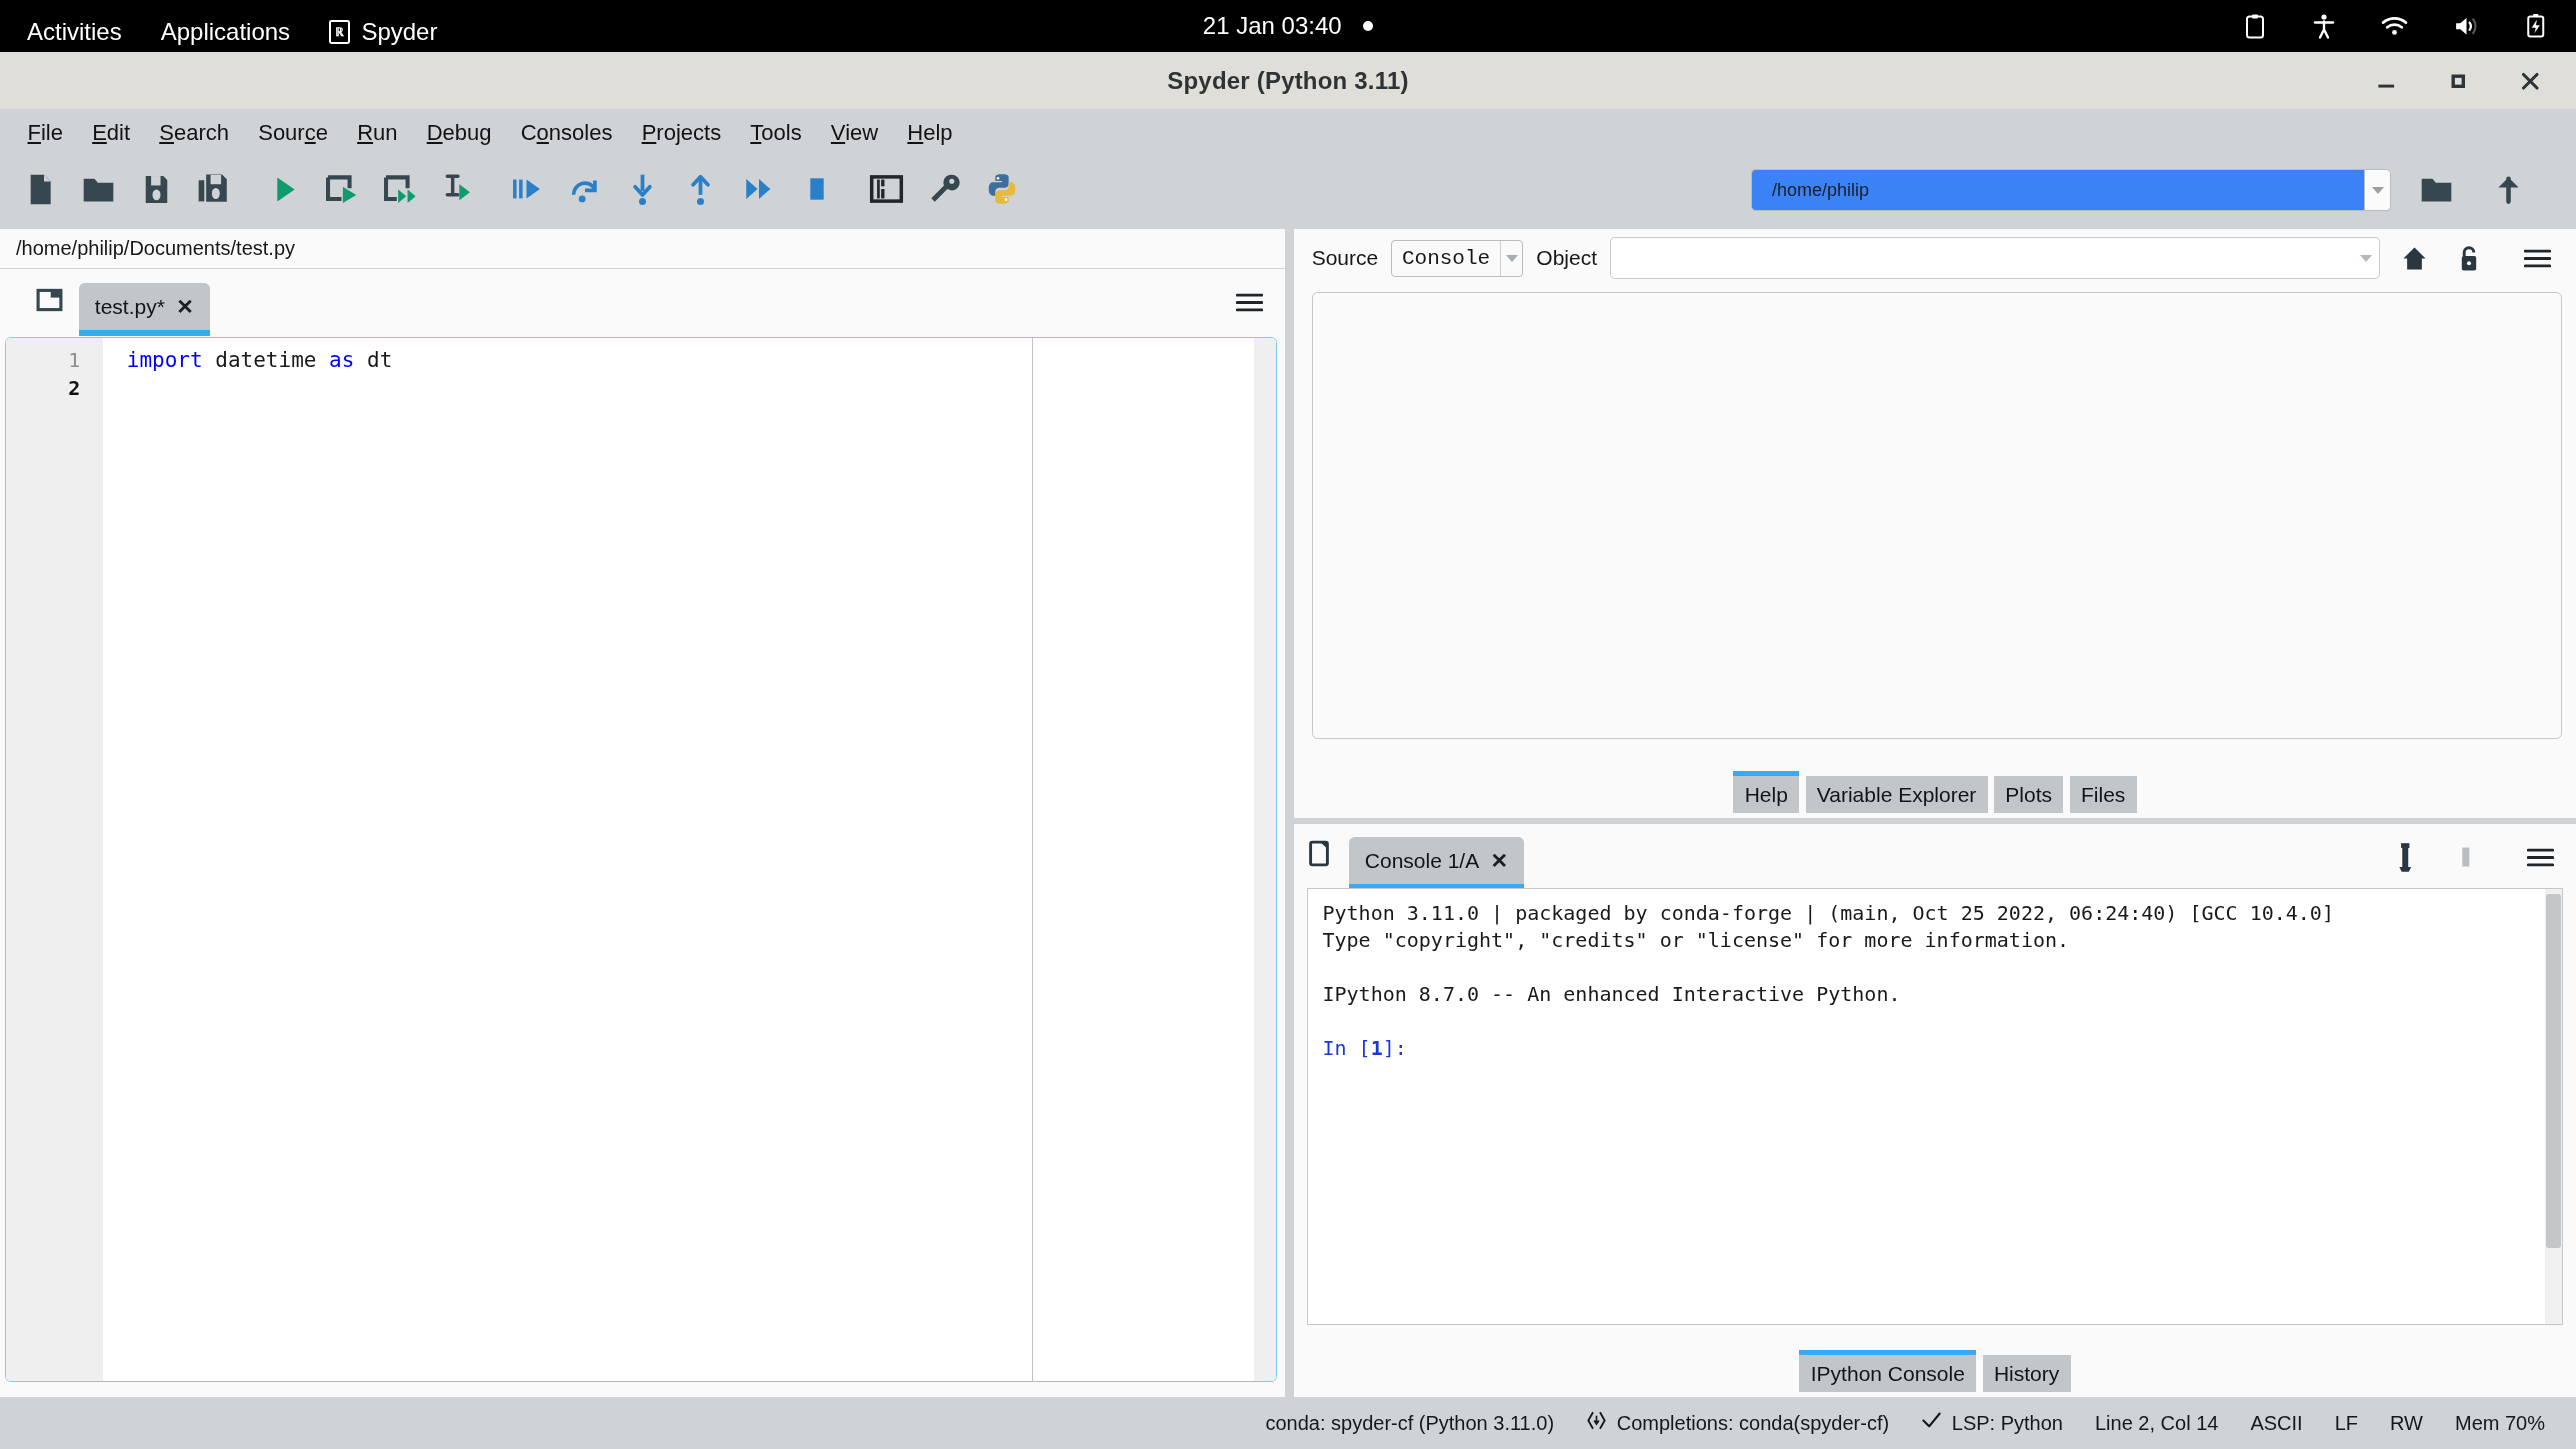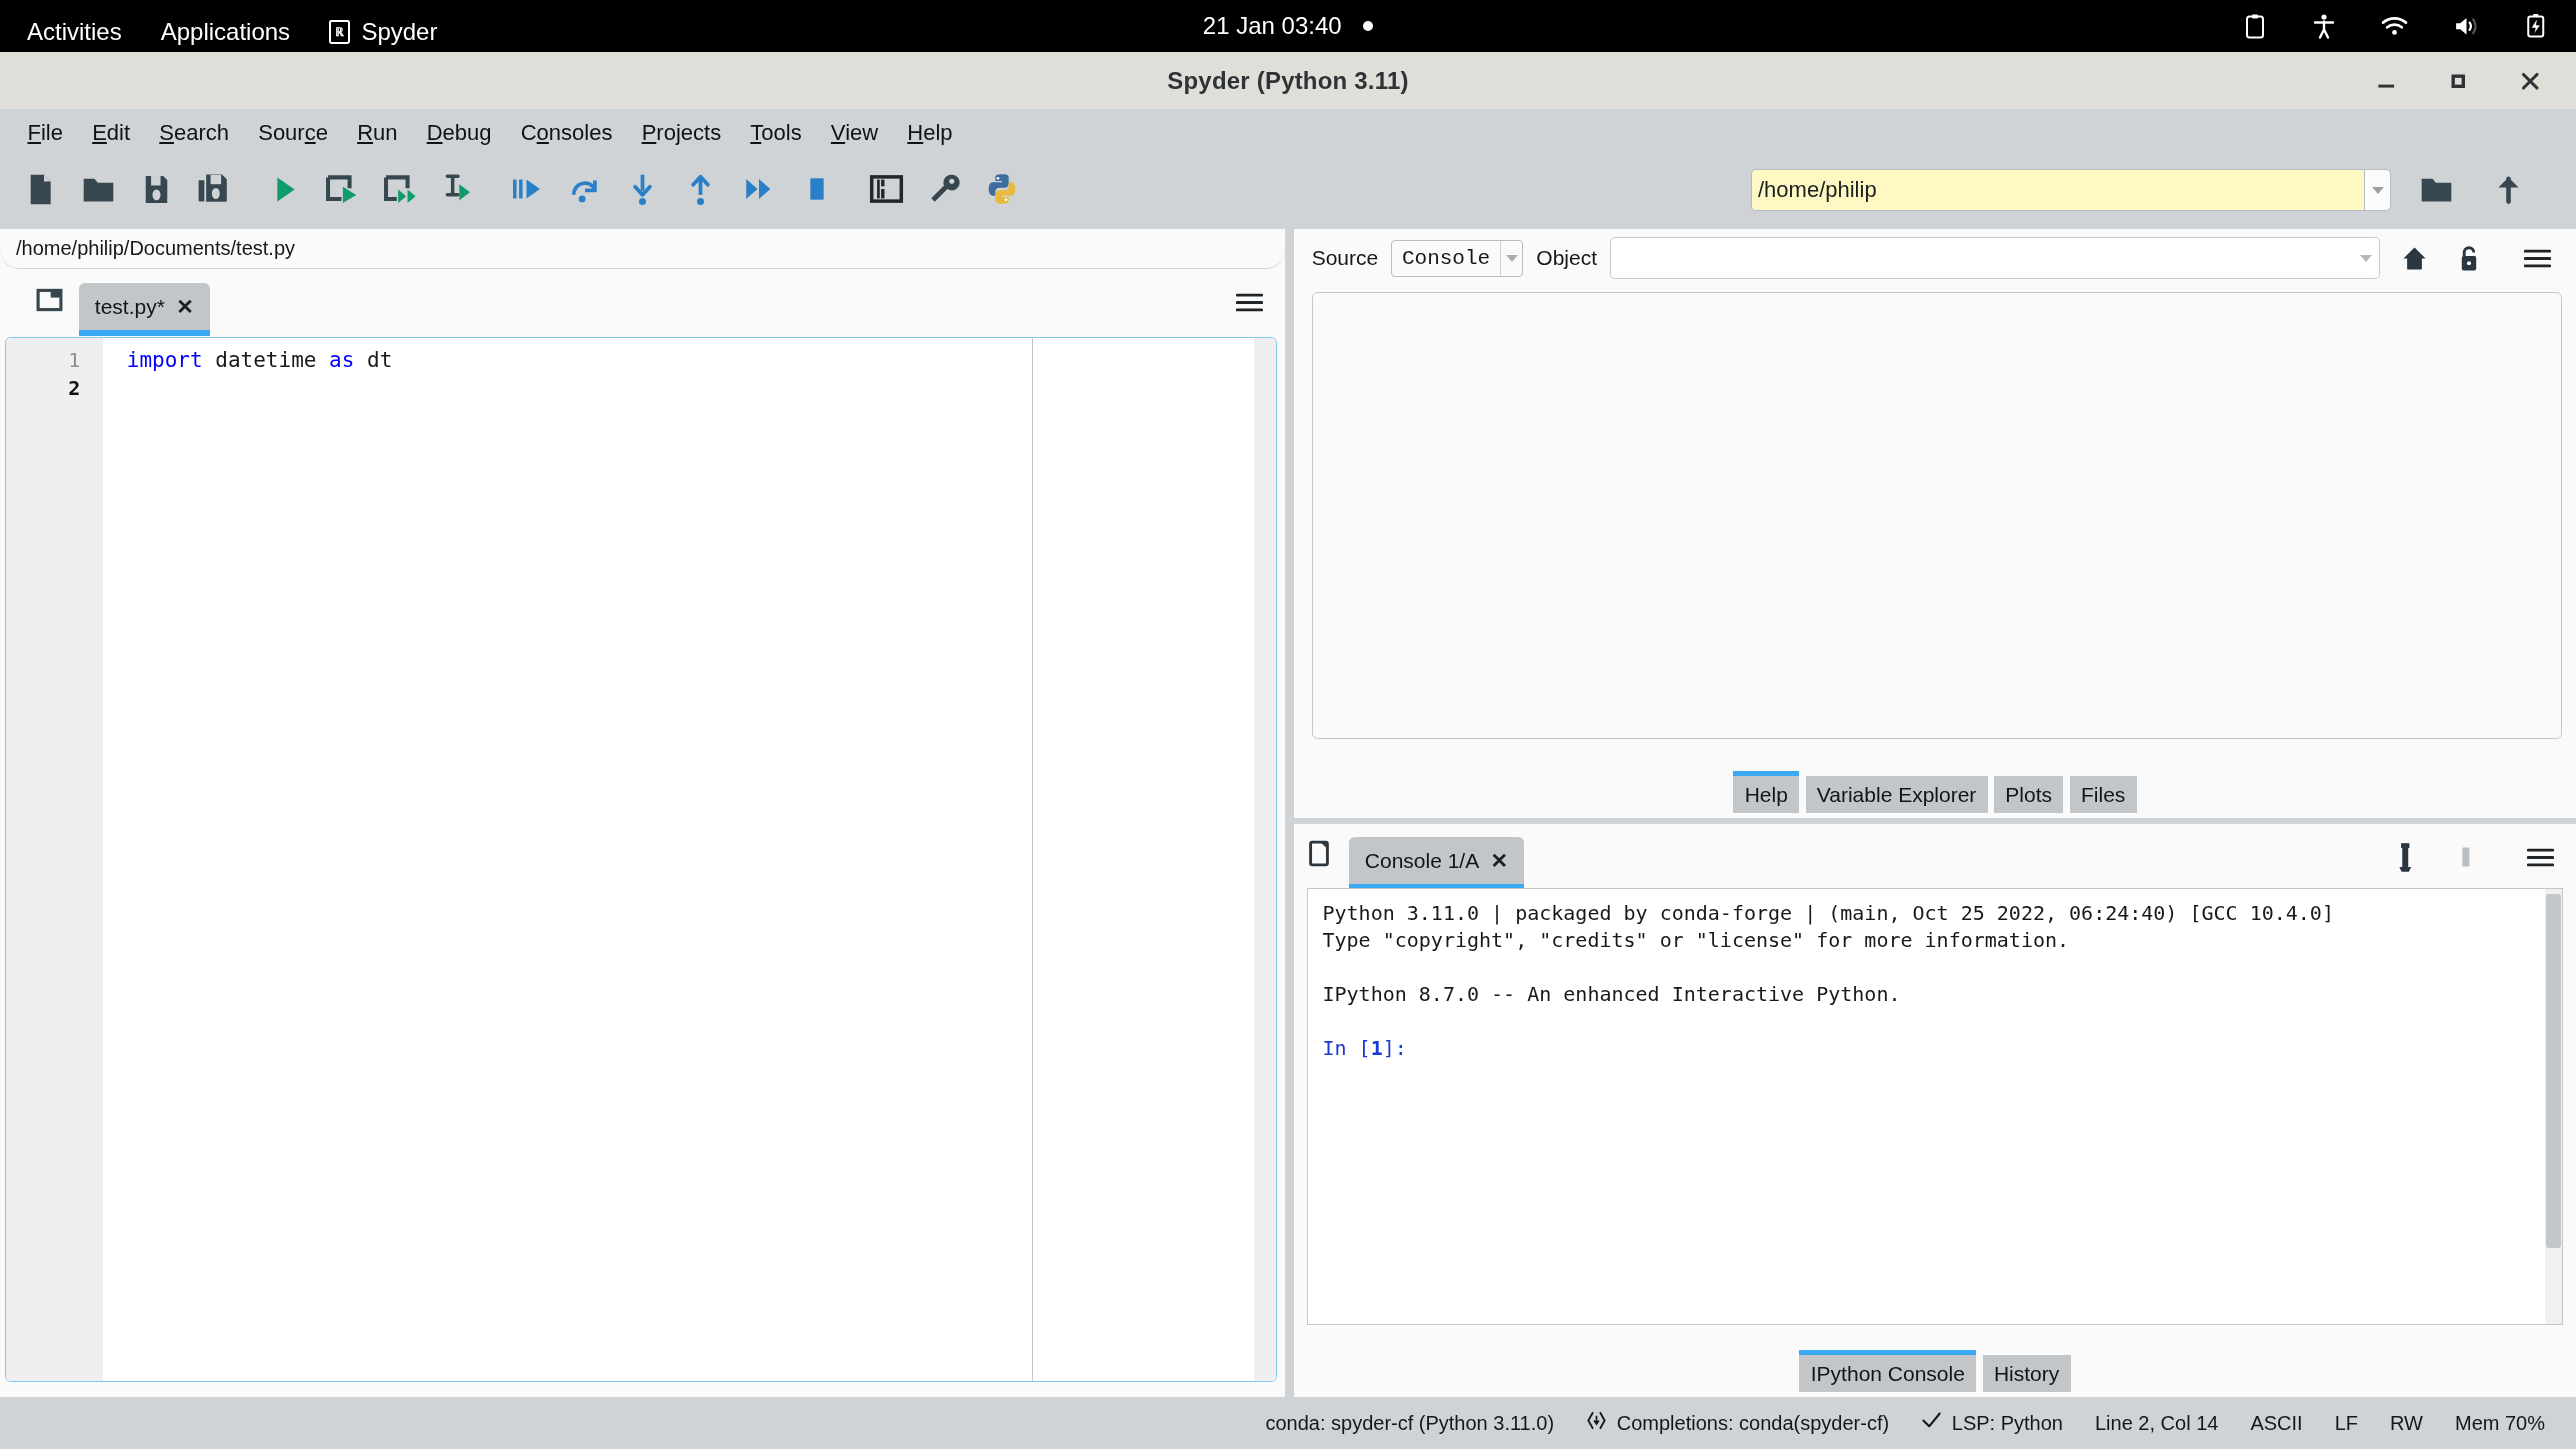--- a/index.html
+++ b/index.html
@@ -71,40 +71,40 @@
     cursor:pointer; border-radius:3.2px; flex:none;
   }
   .tbtn svg { display:block; }
   .tb-sep { width:11.3px; flex:none; }
 
   #cwd-wrap {
     position:absolute; left:1751px; top:169px; width:640px; height:42px;
     display:flex; align-items:stretch;
   }
   #cwd {
-    flex:1; background:#fef9c3; border:0.8px solid #b6bcc0; border-right:none;
+    flex:1; background:#3b82f6; border:0.8px solid #b6bcc0; border-right:none;
     border-radius:4.8px 0 0 4.8px;
-    display:flex; align-items:center; padding-left:6px;
-    font-size:22px; color:#1b1f22;
+    display:flex; align-items:center; padding-left:20px;
+    font-size:18px; color:#1b1f22;
   }
   #cwd-arrow {
     width:27px; background:#fbfbfb; border:0.8px solid #b6bcc0; border-radius:0 4.8px 4.8px 0;
     display:flex; align-items:center; justify-content:center; cursor:pointer;
   }
   .caret-down { width:0;height:0;border-left:6.4px solid transparent;border-right:6.4px solid transparent;border-top:7.2px solid #9aa0a4; }
 
   
   #editor-pane {
     position:absolute; left:0px; top:229px; width:1285px; height:1169px;
     background:#fafafa;
   }
   #editor-path {
     height:40px; background:#fafafa; border-bottom:0.8px solid #d2d5d8;
     display:flex; align-items:center; padding-left:16px;
-    font-size:20px; color:#15181a;border-radius:19px;
+    font-size:20px; color:#15181a;
   }
   #editor-tabbar {
     height:61px; background:#fafafa;
     display:flex; align-items:flex-end; position:relative;padding-left:24px;
   }
   .pane-browse-icon { width:50px; height:61px; display:flex; align-items:center; justify-content:center; cursor:pointer; }
   .pane-hamburger {
     position:absolute; right:17.7px; top:17.7px; width:35px; height:32px;
     display:flex; align-items:center; justify-content:center; cursor:pointer;
   }

